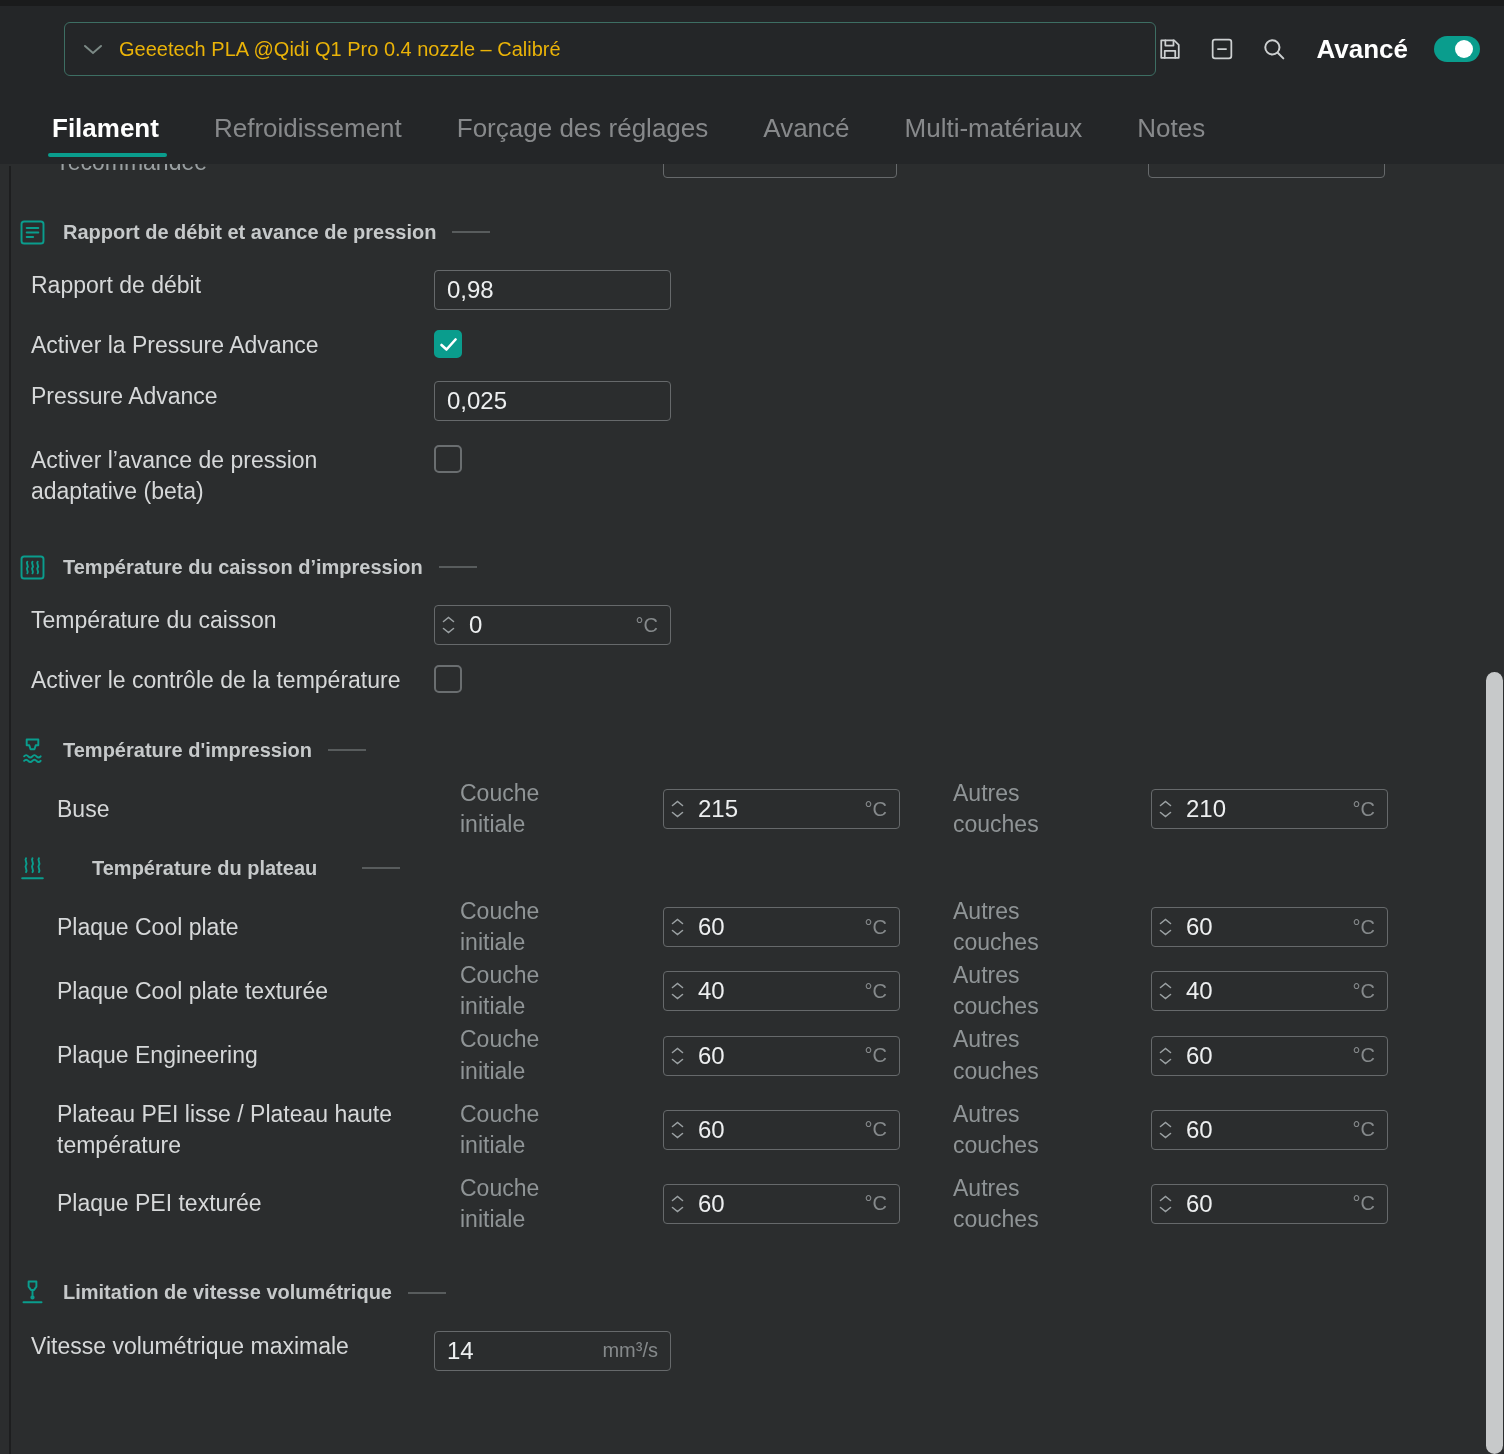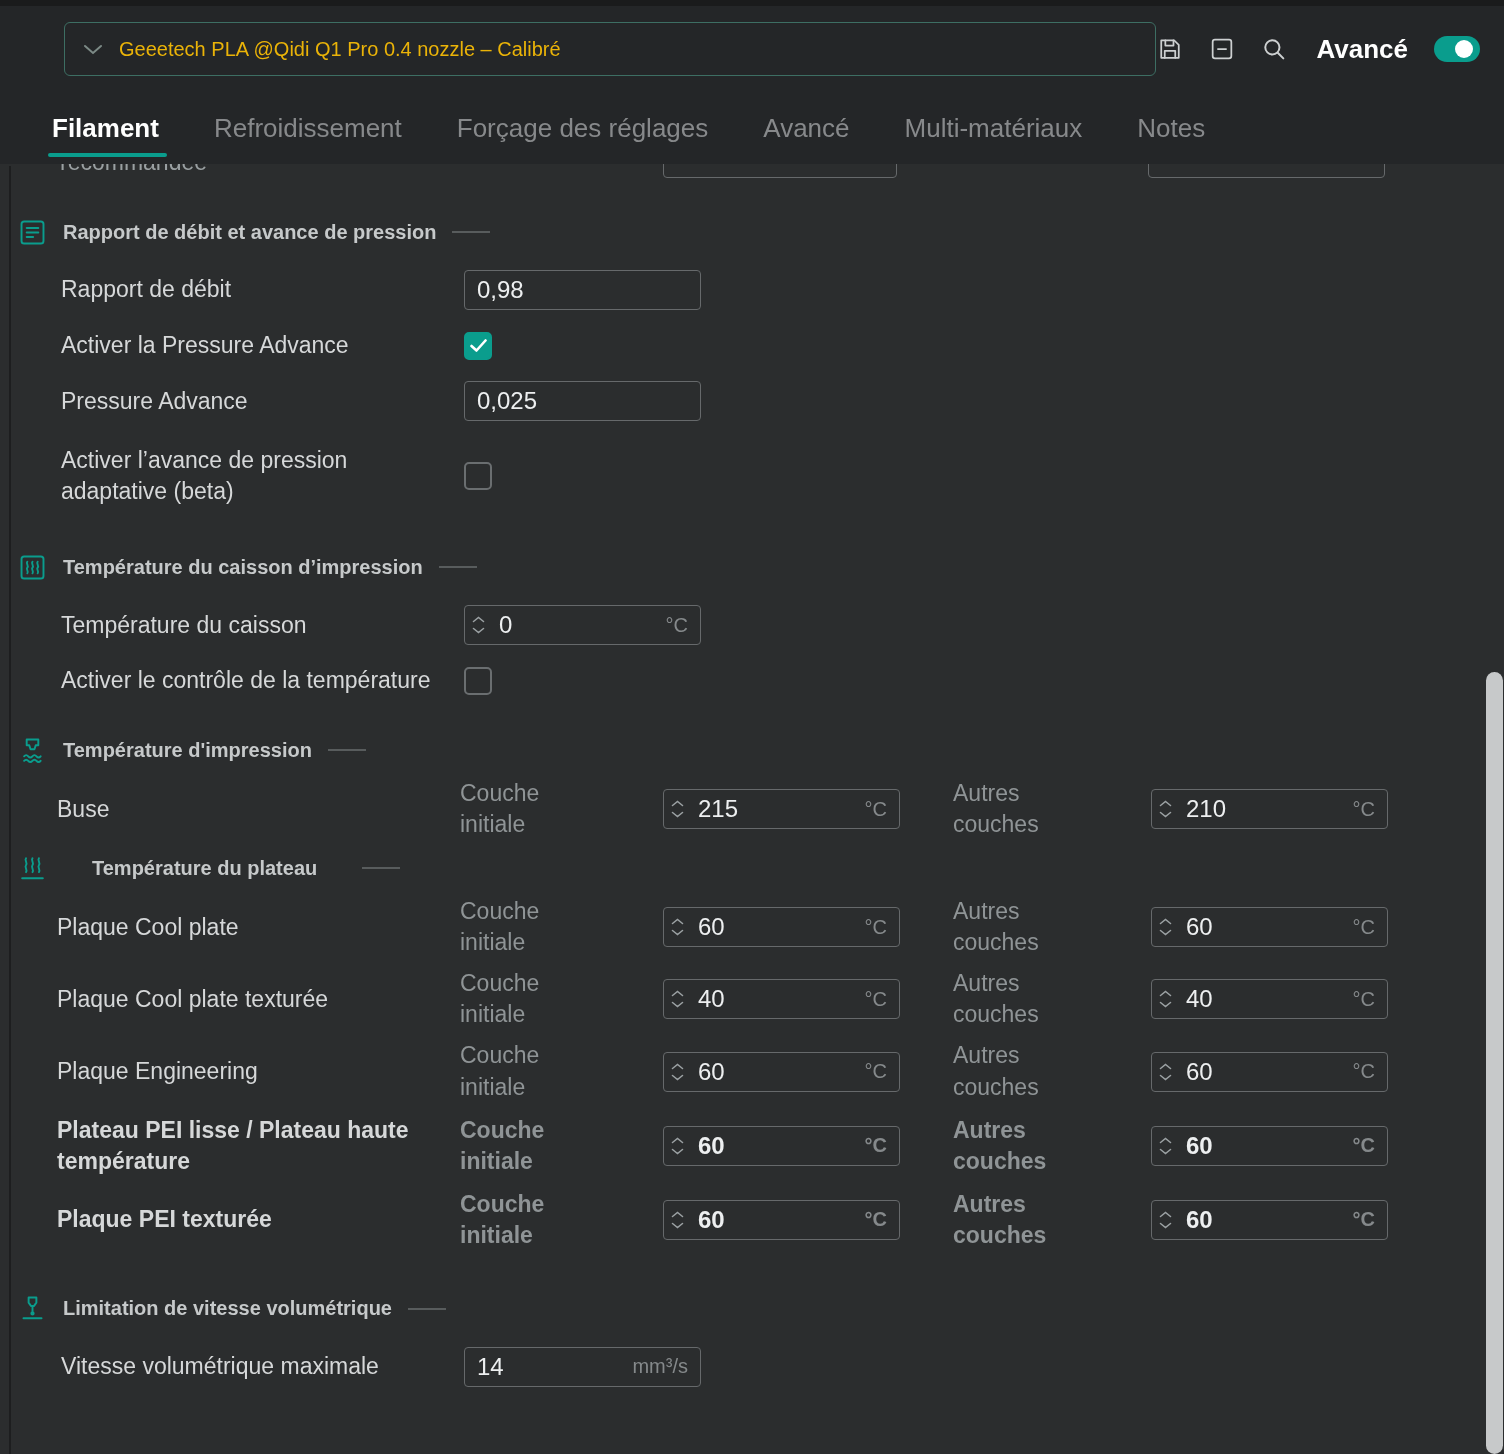--- a/index.html
+++ b/index.html
@@ -51,40 +51,40 @@
   .clip-box-2{ left:1148px; width:237px; }
 
   .sec-head{ display:flex; align-items:center; padding-left:14px; }
   .sec-head.mt1{ margin-top:34px; } .sec-head.mt2{ margin-top:42px; }
   .sec-head.mt3{ margin-top:36px; } .sec-head.mt4{ margin-top:10px;gap:29px; }
   .sec-head.mt5{ margin-top:40px; }
   .sec-icon{ width:36px; height:36px; margin-right:13px; display:flex; align-items:center; justify-content:center; flex:0 0 auto; }
   .sec-title{ font-size:20px; font-weight:700; color:var(--title); }
   .sec-rule{ width:38px; height:2px; background:#585c5d; margin-left:16px; }
 
-  .row{ display:flex; align-items:center; padding-left:61px; margin-top:20px; }
+  .row{ display:flex; padding-left:31px; margin-top:20px; }
   .row.mt-big{ margin-top:24px; }
   .lbl{ width:403px; padding-right:24px; font-size:23px; line-height:1.35; color:var(--label); }
 
   .input-box{ width:237px; height:40px; border:1px solid var(--border); border-radius:4px; display:flex; align-items:center; padding:0 12px; background:transparent; }
   .input-box input{ flex:1; min-width:0; background:transparent; border:none; outline:none; color:var(--value); font-size:24px; font-family:inherit; padding:0; }
   .unit{ font-size:20px; color:var(--unit); margin-left:8px; white-space:nowrap; }
 
   .spin-box{ width:237px; height:40px; border:1px solid var(--border); border-radius:4px; display:flex; align-items:center; padding:0 12px 0 7px; }
   .spin-btns{ display:flex; flex-direction:column; gap:4px; margin-right:14px; cursor:pointer; }
   .spin-val{ flex:1; font-size:24px; color:var(--value); }
 
   .checkbox{ width:28px; height:28px; border:2px solid #6a6e70; border-radius:5px; display:flex; align-items:center; justify-content:center; cursor:pointer; flex:0 0 auto; }
   .checkbox svg{ display:none; }
   .checkbox.checked{ background:var(--accent); border-color:var(--accent); }
   .checkbox.checked svg{ display:block; }
 
   .temp-row{ display:flex; align-items:center; padding-left:57px; margin-top:10px; min-height:62px; }
-  .temp-row.tight{ margin-top:10px; }
-  .temp-row.mt-lg{ margin-top:12px;font-weight:bold; }
+  .temp-row.tight{ margin-top:2px; }
+  .temp-row.mt-lg{ margin-top:12px; }
   .col-lbl{ width:203px; padding-right:80px; font-size:23px; line-height:1.35; color:var(--sub); }
   .col-lbl.col2{ width:198px; padding-right:72px; margin-left:53px; }
 
   .scroll-thumb{ position:absolute; right:1px; top:672px; width:17px; height:782px; background:#c7c9ca; border-radius:9px; z-index:6; cursor:pointer; }
 </style>
 </head>
 <body>
 
 <div class="window">
   <div class="top-strip"></div>

